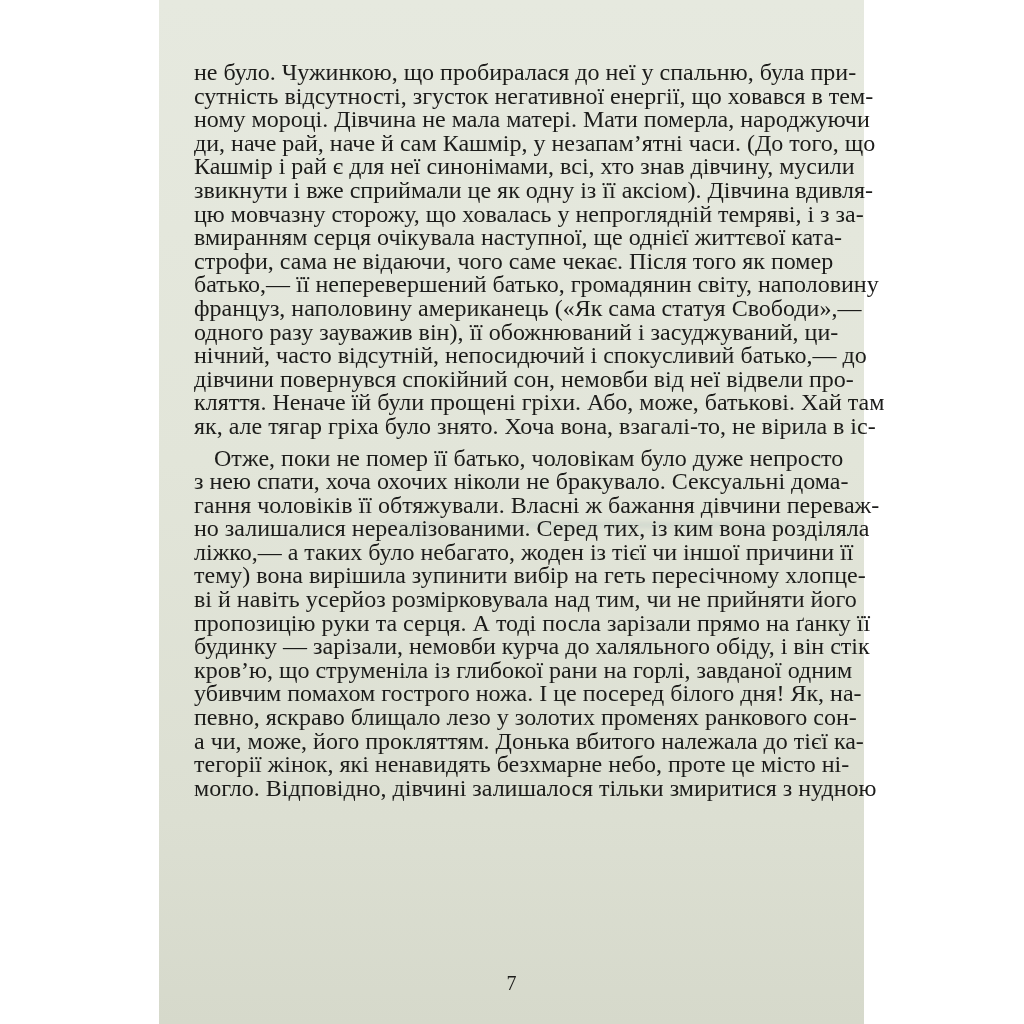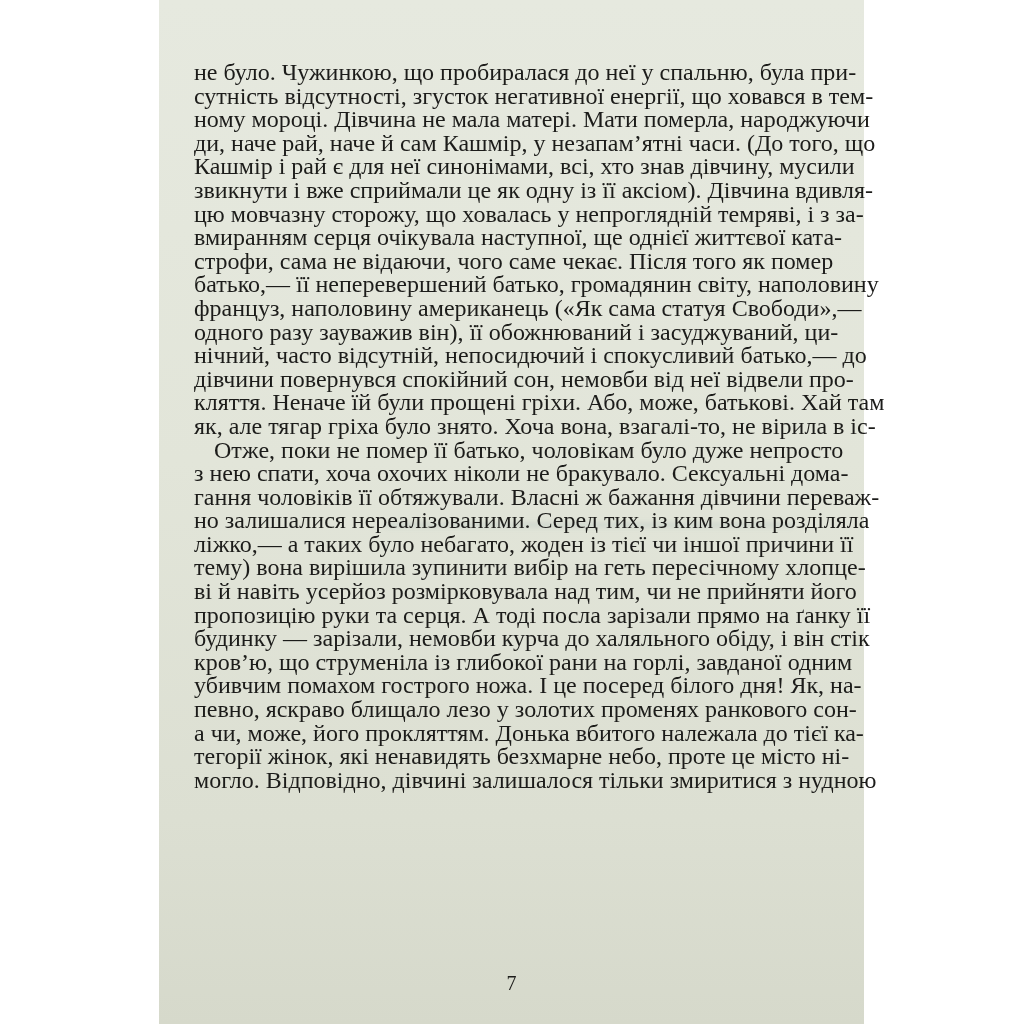--- a/index.html
+++ b/index.html
@@ -35,20 +35,21 @@
       text-align: justify;
       text-align-last: justify;
       height: 23.6px;
       overflow: visible;
     }
     .line.last {
       text-align-last: left;
     }
     .line.indent {
       padding-left: 20px;
+      margin-top: 8px;
     }
     .page-number {
       position: absolute;
       left: 0;
       width: 100%;
       top: 972px;
       text-align: center;
       font-family: "Liberation Serif", "DejaVu Serif", serif;
       font-size: 20px;
       color: #1c1c1a;

